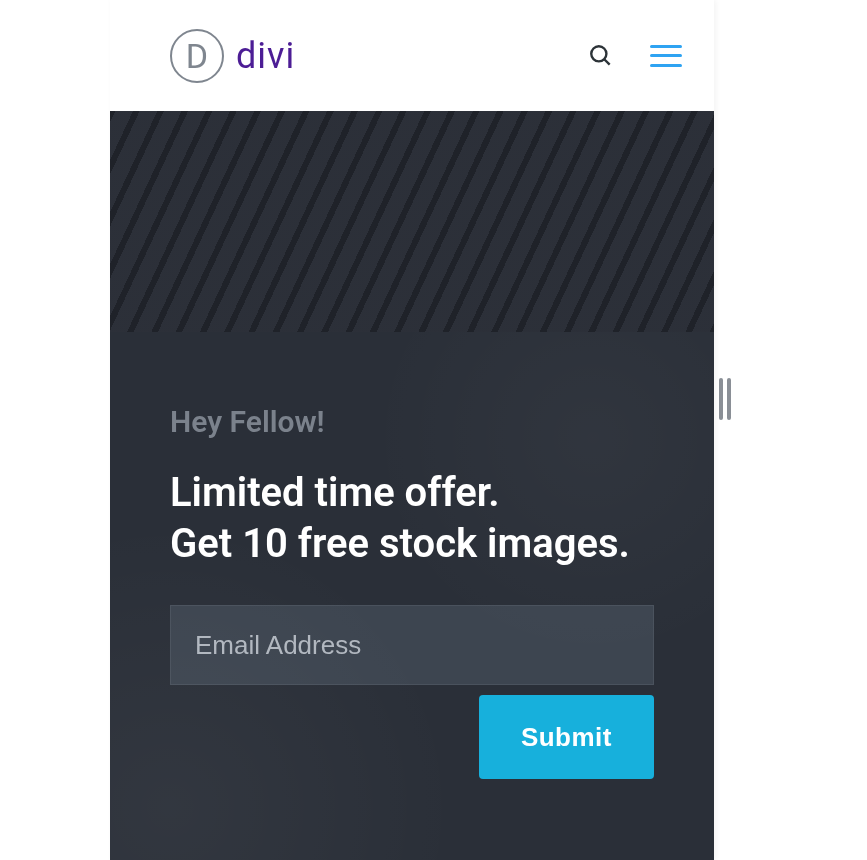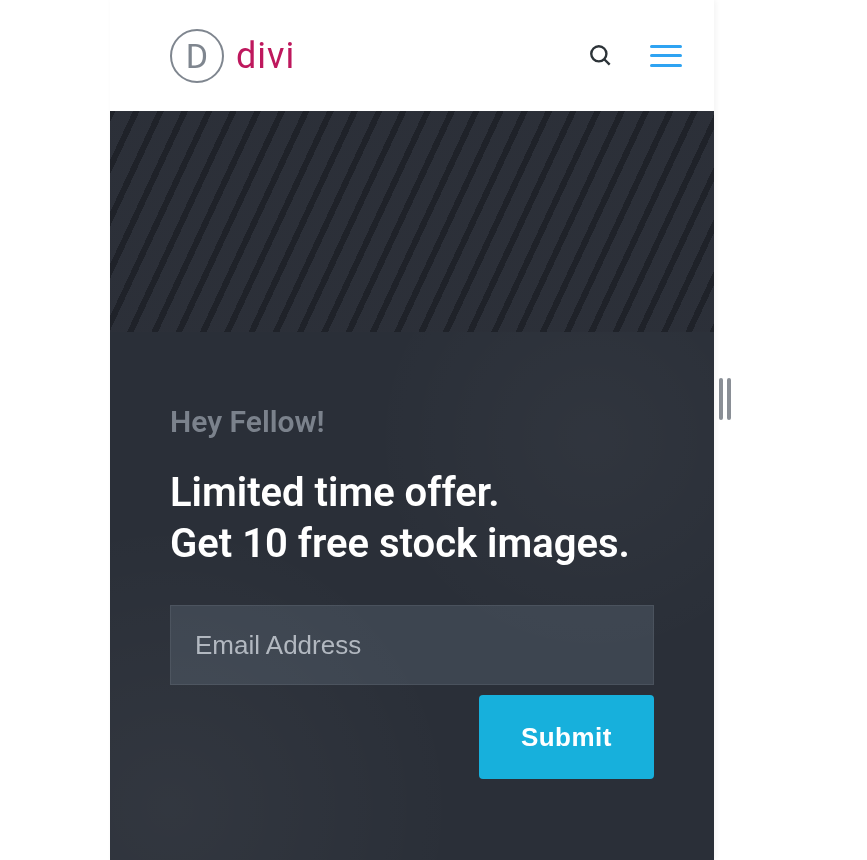--- a/index.html
+++ b/index.html
@@ -44,21 +44,21 @@
     display: flex;
     align-items: center;
     justify-content: center;
     color: #7f868f;
     font-size: 34px;
     font-weight: 400;
     line-height: 1;
   }
   .logo-text {
     font-size: 36px;
-    color: #be185d;
+    color: #4c1d95;
     font-weight: 400;
     letter-spacing: 1px;
   }
   .header-actions {
     display: flex;
     align-items: center;
     gap: 36px;
   }
   .search-icon {
     width: 26px;

